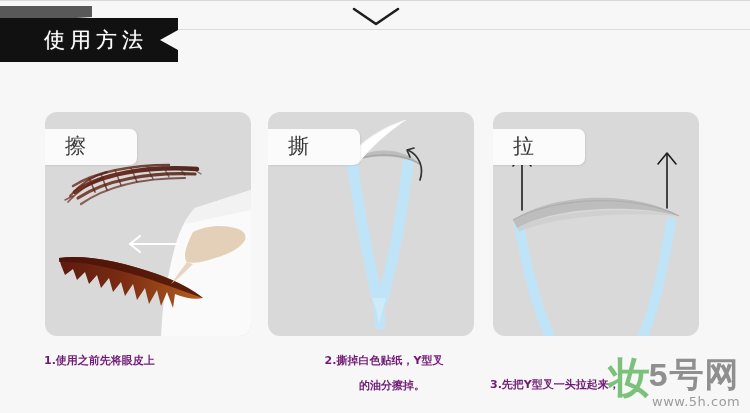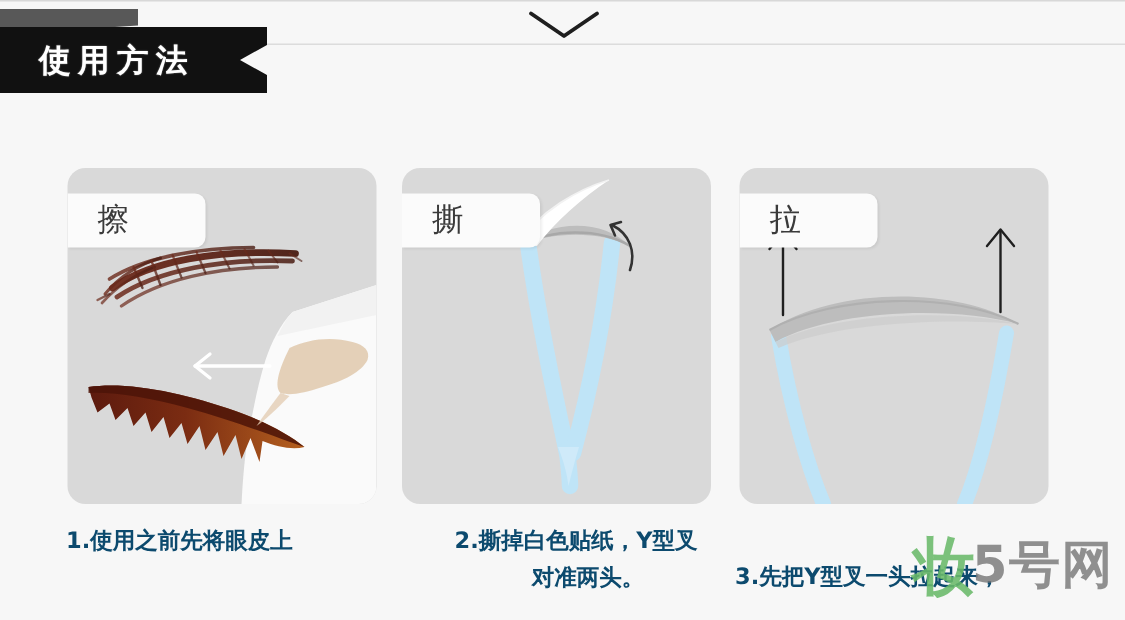--- a/index.html
+++ b/index.html
@@ -40,24 +40,24 @@
   .banner {
     position: absolute;
     left: 0; top: 6px;
     width: 210px; height: 58px;
   }
   .banner svg { display: block; }
   .banner-label {
     position: absolute;
     left: 26px; top: 21px;
     width: 140px;
-    text-align: left;
+    text-align: center;
     color: #ffffff;
     font-size: 21px;
-    font-weight: bold;
+    font-weight: normal;
     letter-spacing: 5px;
     line-height: 26px;
     white-space: nowrap;
     text-shadow: 0 0 1px rgba(255,255,255,0.6);
   }
 
   
   .panels {
     position: absolute;
     left: 0; top: 112px;
@@ -95,23 +95,23 @@
     position: absolute;
     left: 0; top: 0;
     width: 206px; height: 224px;
   }
 
   
   .caption {
     position: absolute;
     top: 348px;
     width: 232px;
-    font-size: 15px;
+    font-size: 11px;
     line-height: 25px;
-    color: #0c4a6e;
+    color: #701a75;
     font-weight: 600;
   }
   #caption-1 { left: 44px; }
   #caption-2 { left: 268px; text-align: center; }
   #caption-3 { left: 490px; width: 248px; margin-top: 24px; }
   .caption .num {
     font-weight: bold;
   }
   .caption .body { }
   .caption .line2 {
@@ -138,20 +138,21 @@
   }
   .wm-text {
     position: absolute;
     left: 40px; top: 2px;
     font-size: 34px;
     font-weight: bold;
     color: rgba(120,120,120,0.82);
     line-height: 38px;
     letter-spacing: 1px;
     white-space: nowrap;
+    font-family: Liberation Mono, monospace;
   }
   .wm-url {
     position: absolute;
     left: 44px; top: 38px;
     font-size: 13px;
     color: rgba(140,140,140,0.85);
     letter-spacing: 0.5px;
     white-space: nowrap;
   }
 </style>
@@ -293,23 +294,24 @@
   </div>
 
 </div>
 
 <div class="caption" id="caption-1">
   <span class="num">1.</span><span class="body">使用之前先将眼皮上</span>
 </div>
 
 <div class="caption" id="caption-2">
   <span class="num">2.</span><span class="body">撕掉白色贴纸，Y型叉</span>
-  <span class="line2">对准两头。</span>
+  <span class="line2">的油分擦掉。</span>
 </div>
 
 <div class="caption" id="caption-3">
   <span class="num">3.</span><span class="body">先把Y型叉一头拉起来，</span>
 </div>
 
 <div class="watermark">
   <div class="wm-mark">妆</div>
   <div class="wm-text">5号网</div>
+  <div class="wm-url">www.5h.com</div>
 </div>
 
 </body></html>

